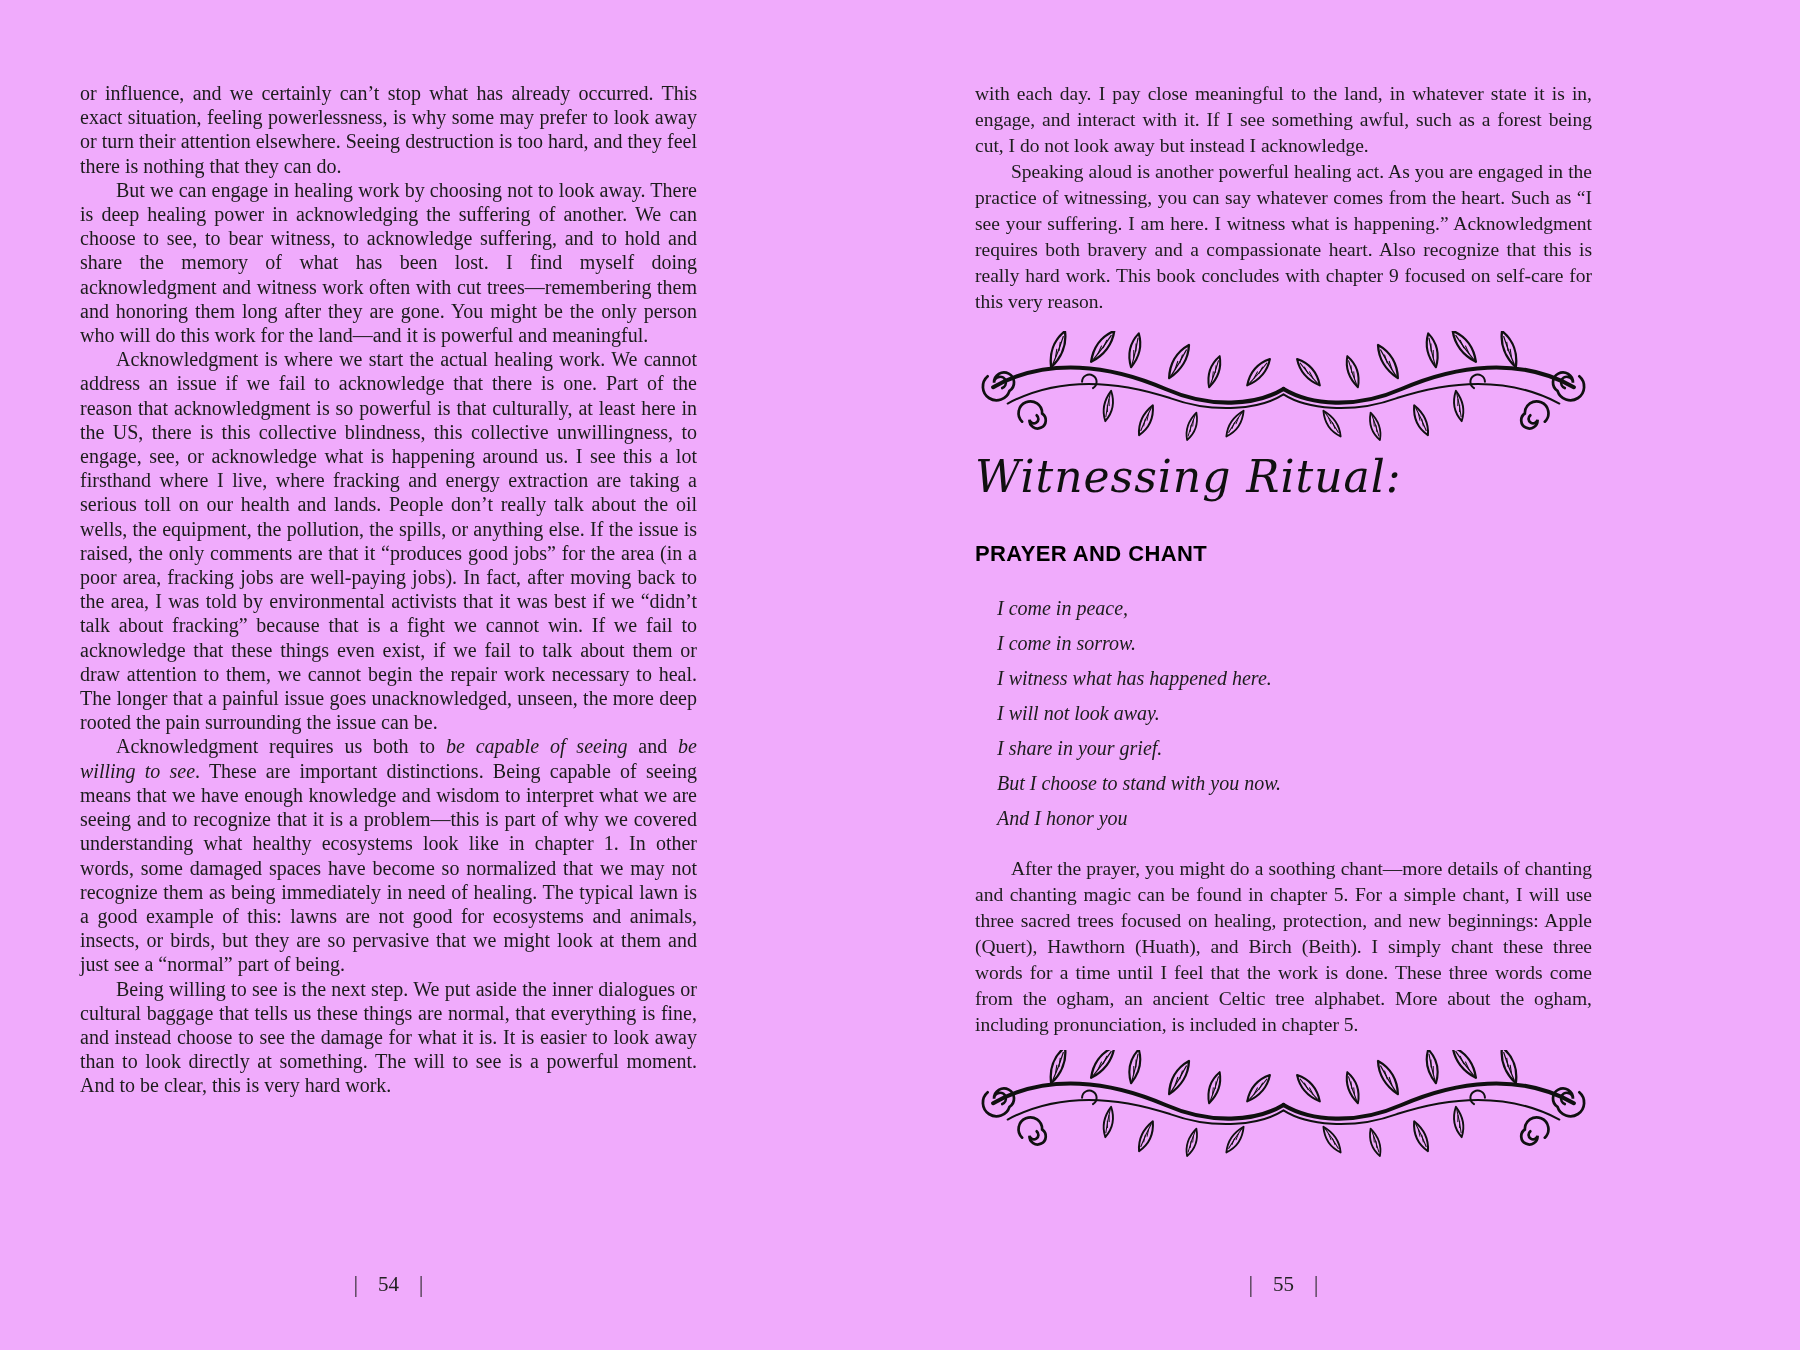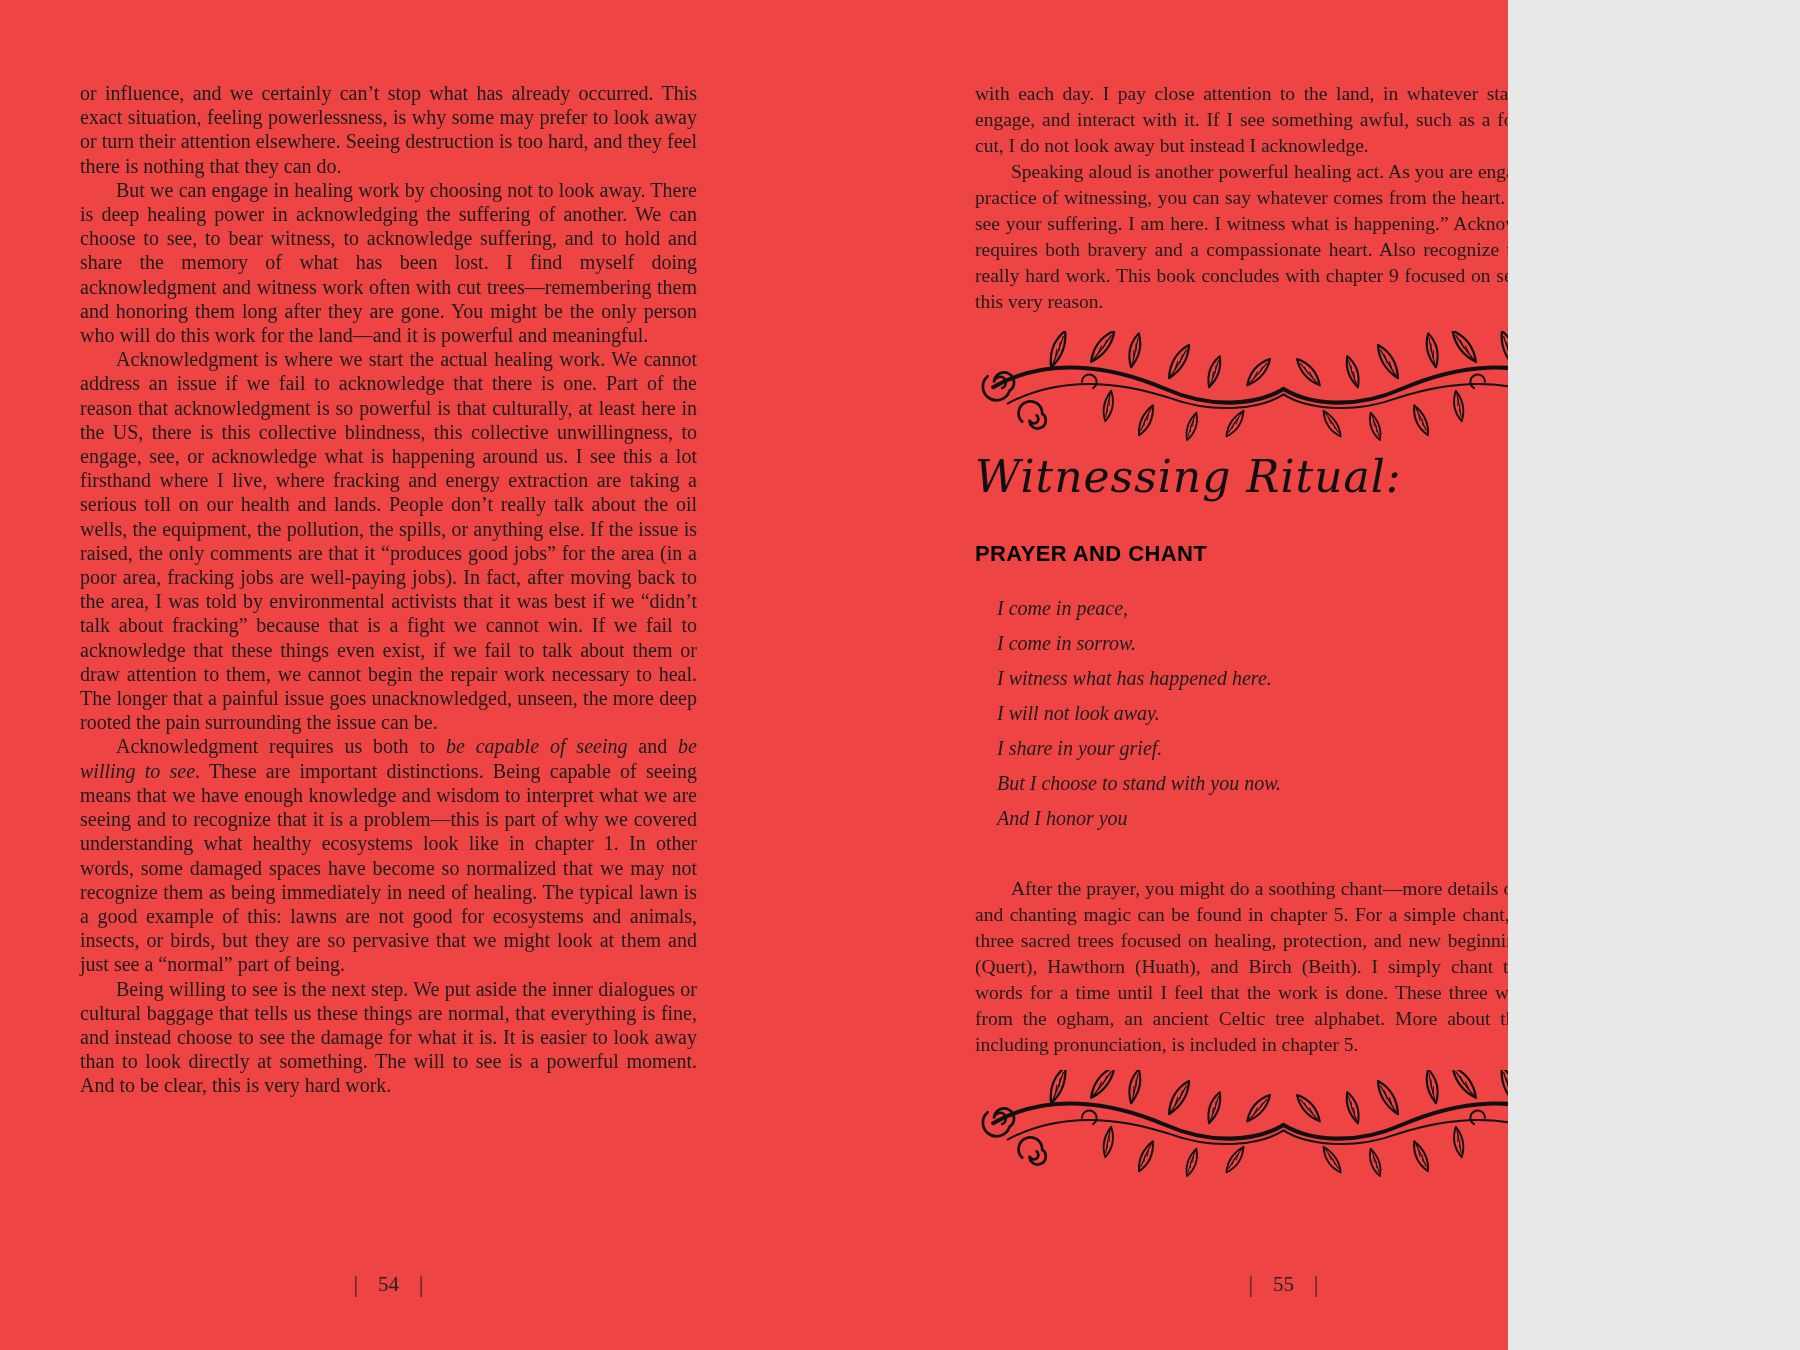--- a/index.html
+++ b/index.html
@@ -1,19 +1,19 @@
 <!DOCTYPE html>
 <html><head>
 <meta charset="utf-8">
 <style>
   html,body{margin:0;padding:0;background:#e8e8e8;}
   #spread{
     position:relative;
-    width:1508px;height:1350px;
-    background:#ef4444;
+    width:1800px;height:1350px;
+    background:#f0abfc;
     overflow:hidden;
     font-family:"Liberation Serif", serif;
     color:#1c1c1c;
     text-decoration:underline;
   }
   .page{position:absolute;top:0;height:1350px;}
   #page-left{left:80px;width:617px;}
   #page-right{left:975px;width:617px;}
   .content{padding-top:81px;}
   .body-text p{
@@ -54,21 +54,21 @@
     color:#000;
   }
   .intro-line{margin-top:26px;}
   .prayer{
     margin:24px 0 0 22px;
     font-style:italic;
     font-size:20px;
     line-height:35px;
   }
   .prayer div{white-space:pre;}
-  .after-prayer{margin-top:40px;}
+  .after-prayer{margin-top:20px;}
 
   .pagenum{
     position:absolute;
     top:1272px;left:0;width:100%;
     text-align:center;
     font-size:21px;
     color:#222;
   }
   .pagenum .num{display:inline-block;margin:0 20px;}
   .pagenum .bar{display:inline-block;transform:scaleY(1.1);}
@@ -87,21 +87,21 @@
       <p class="indent">Being willing to see is the next step. We put aside the inner dialogues or cultural baggage that tells us these things are normal, that everything is fine, and instead choose to see the damage for what it is. It is easier to look away than to look directly at something. The will to see is a powerful moment. And to be clear, this is very hard work.</p>
     </div>
     <div class="pagenum">
       <span class="bar">|</span><span class="num">54</span><span class="bar">|</span>
     </div>
   </div>
 
   <div class="page" id="page-right">
     <div class="content">
       <div class="body-text">
-        <p>with each day. I pay close attention to the land, in whatever state it is in, engage, and interact with it. If I see something awful, such as a forest being cut, I do not look away but instead I acknowledge.</p>
+        <p>with each day. I pay close meaningful to the land, in whatever state it is in, engage, and interact with it. If I see something awful, such as a forest being cut, I do not look away but instead I acknowledge.</p>
         <p class="indent">Speaking aloud is another powerful healing act. As you are engaged in the practice of witnessing, you can say whatever comes from the heart. Such as “I see your suffering. I am here. I witness what is happening.” Acknowledgment requires both bravery and a compassionate heart. Also recognize that this is really hard work. This book concludes with chapter 9 focused on self-care for this very reason.</p>
       </div>
 
       <div class="flourish-wrap top">
         <svg class="flourish" width="700" height="116" viewBox="0 0 680 120" aria-hidden="true">
           <defs>
             <g id="leaf">
               <path d="M0,0 C5,-14 16,-25 32,-28 C27,-14 15,-4 0,0 Z" fill="none" stroke="currentColor" stroke-width="2.6" stroke-linejoin="round"></path>
               <path d="M3,-2 C12,-9 21,-17 28,-24" fill="none" stroke="currentColor" stroke-width="1.4"></path>
               <path d="M9,-7 L15,-15 M16,-12 L22,-20" fill="none" stroke="currentColor" stroke-width="1.2"></path>

